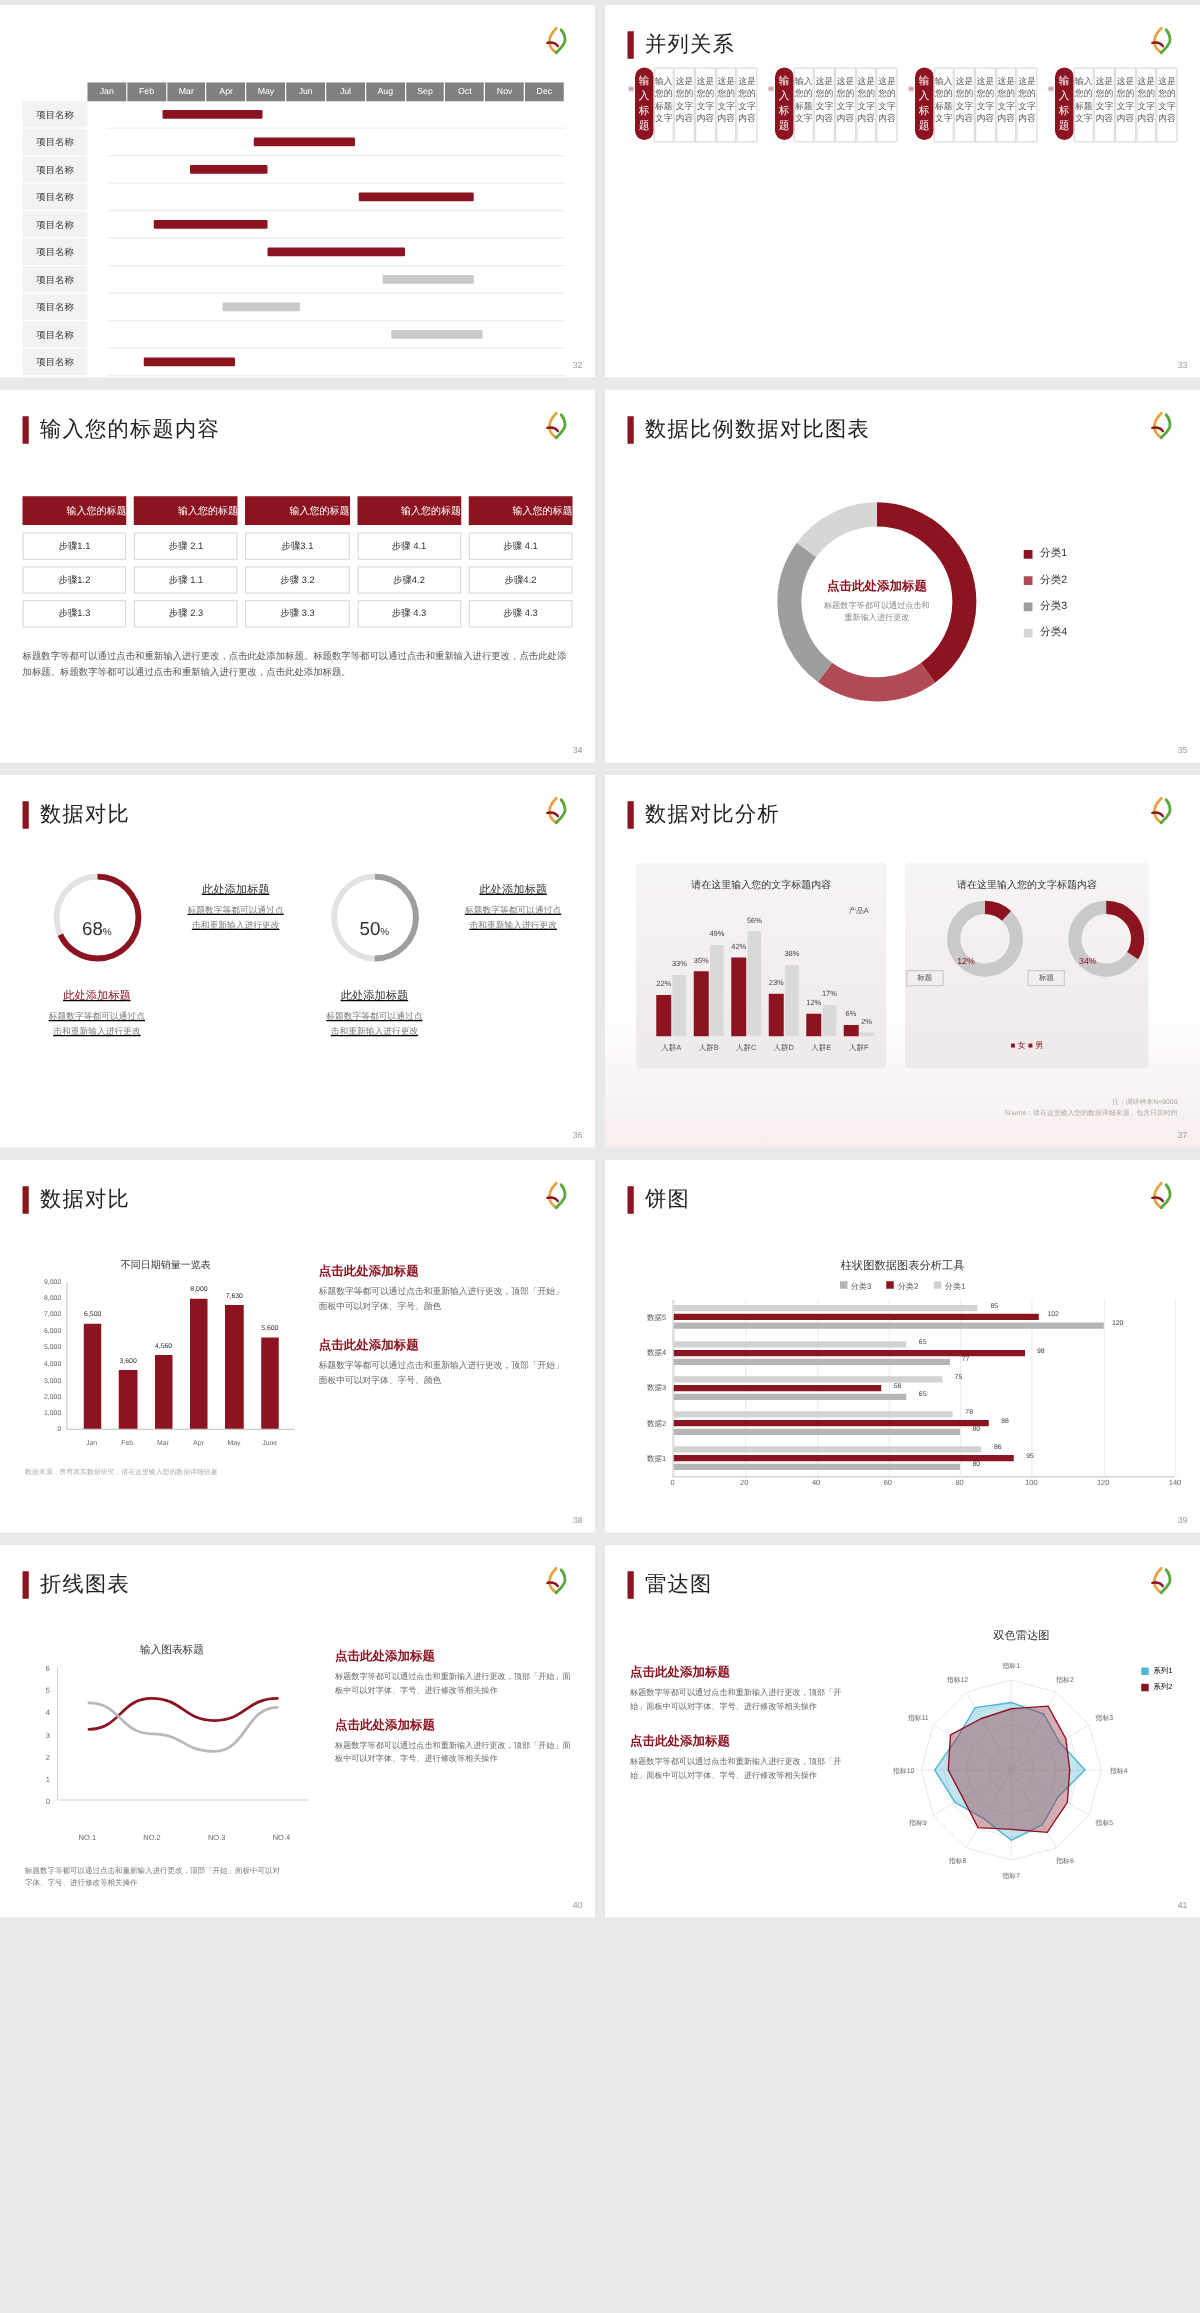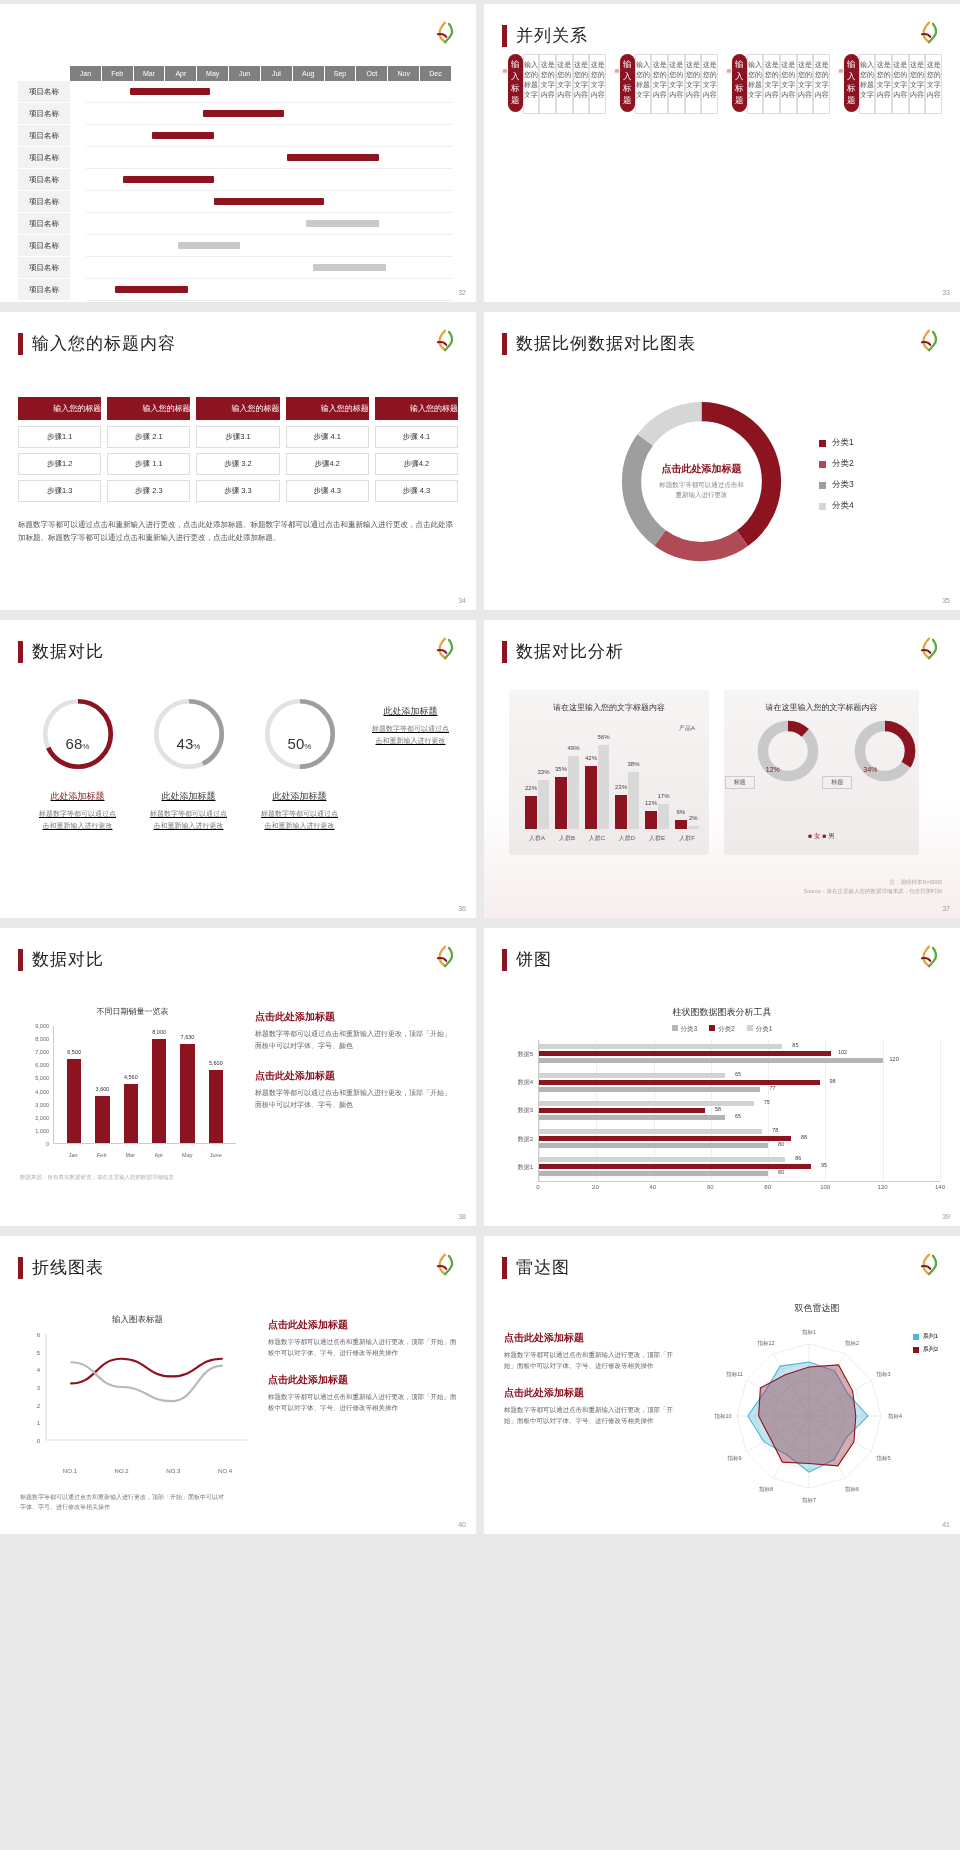--- a/index.html
+++ b/index.html
@@ -475,24 +475,20 @@
     <div class="ring-row" id="s36-rings">
         <div class="ring-col">
           <div style="position: relative; height: 85px;"><svg viewBox="0 0 100 100" width="78" height="78">
               <circle cx="50" cy="50" r="42" fill="none" stroke="#e2e2e2" stroke-width="6"></circle>
               <circle cx="50" cy="50" r="42" fill="none" stroke="#8c1420" stroke-width="6" stroke-dasharray="179.447772373049 84.44601052849364" transform="rotate(-90 50 50)" stroke-linecap="butt"></circle>
             </svg><div class="ring-val">68<sub>%</sub></div></div>
           <div class="ring-title red">此处添加标题</div>
           <div class="ring-sub">标题数字等都可以通过点击和重新输入进行更改</div>
         </div>
         <div class="ring-col">
-          <div style="position: relative; height: 85px;"><svg viewBox="0 0 100 100" width="78" height="78">
-              <circle cx="50" cy="50" r="42" fill="none" stroke="#e2e2e2" stroke-width="6"></circle>
-              <circle cx="50" cy="50" r="42" fill="none" stroke="#9e9e9e" stroke-width="6" stroke-dasharray="113.47432664766333 150.4194562538793" transform="rotate(-90 50 50)" stroke-linecap="butt"></circle>
-            </svg><div class="ring-val">43<sub>%</sub></div></div>
           <div class="ring-title" style="color: rgb(51, 51, 51);">此处添加标题</div>
           <div class="ring-sub">标题数字等都可以通过点击和重新输入进行更改</div>
         </div>
         <div class="ring-col">
           <div style="position: relative; height: 85px;"><svg viewBox="0 0 100 100" width="78" height="78">
               <circle cx="50" cy="50" r="42" fill="none" stroke="#e2e2e2" stroke-width="6"></circle>
               <circle cx="50" cy="50" r="42" fill="none" stroke="#9e9e9e" stroke-width="6" stroke-dasharray="131.94689145077132 131.94689145077132" transform="rotate(-90 50 50)" stroke-linecap="butt"></circle>
             </svg><div class="ring-val">50<sub>%</sub></div></div>
           <div class="ring-title" style="color: rgb(51, 51, 51);">此处添加标题</div>
           <div class="ring-sub">标题数字等都可以通过点击和重新输入进行更改</div>

